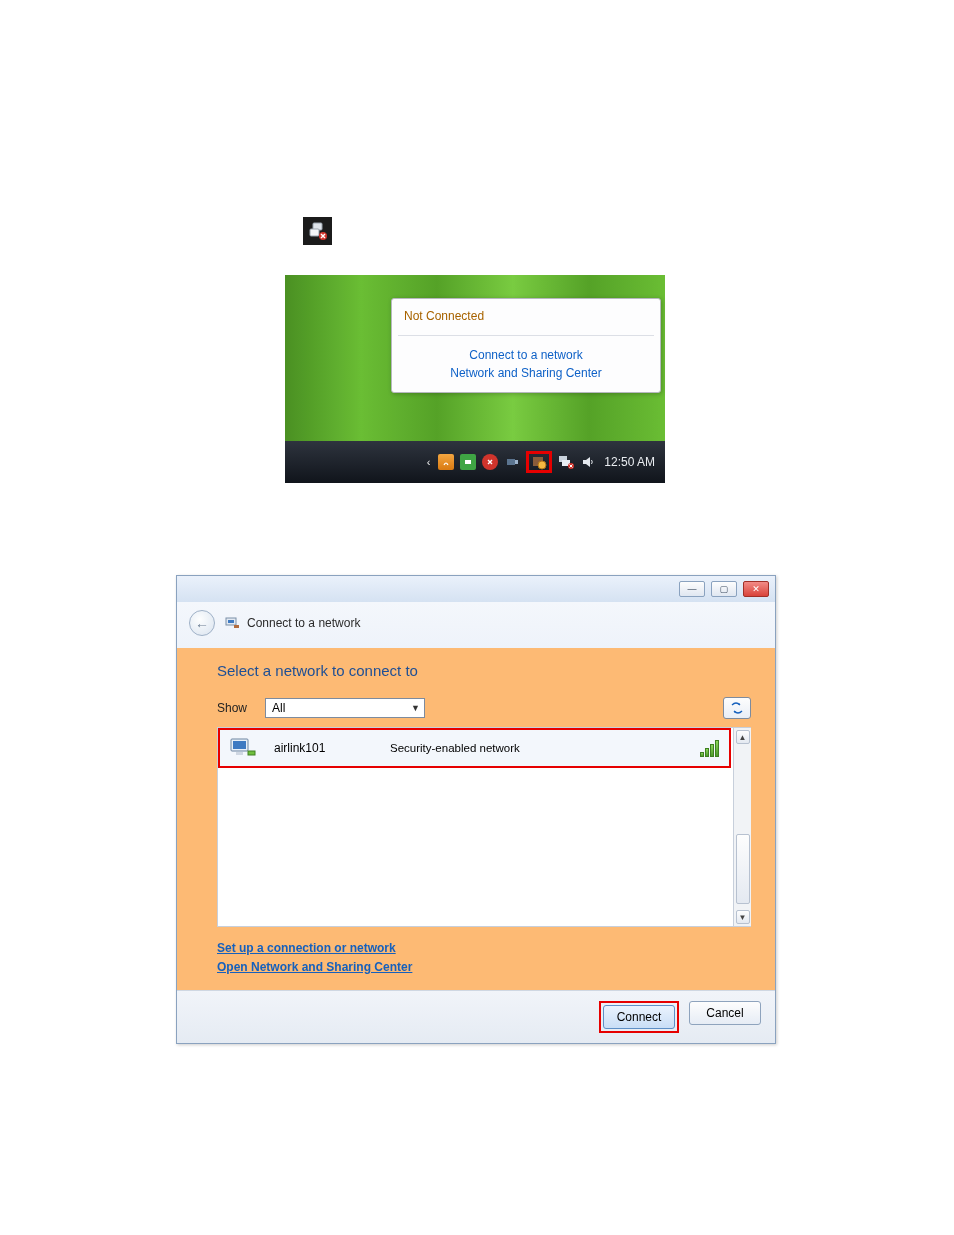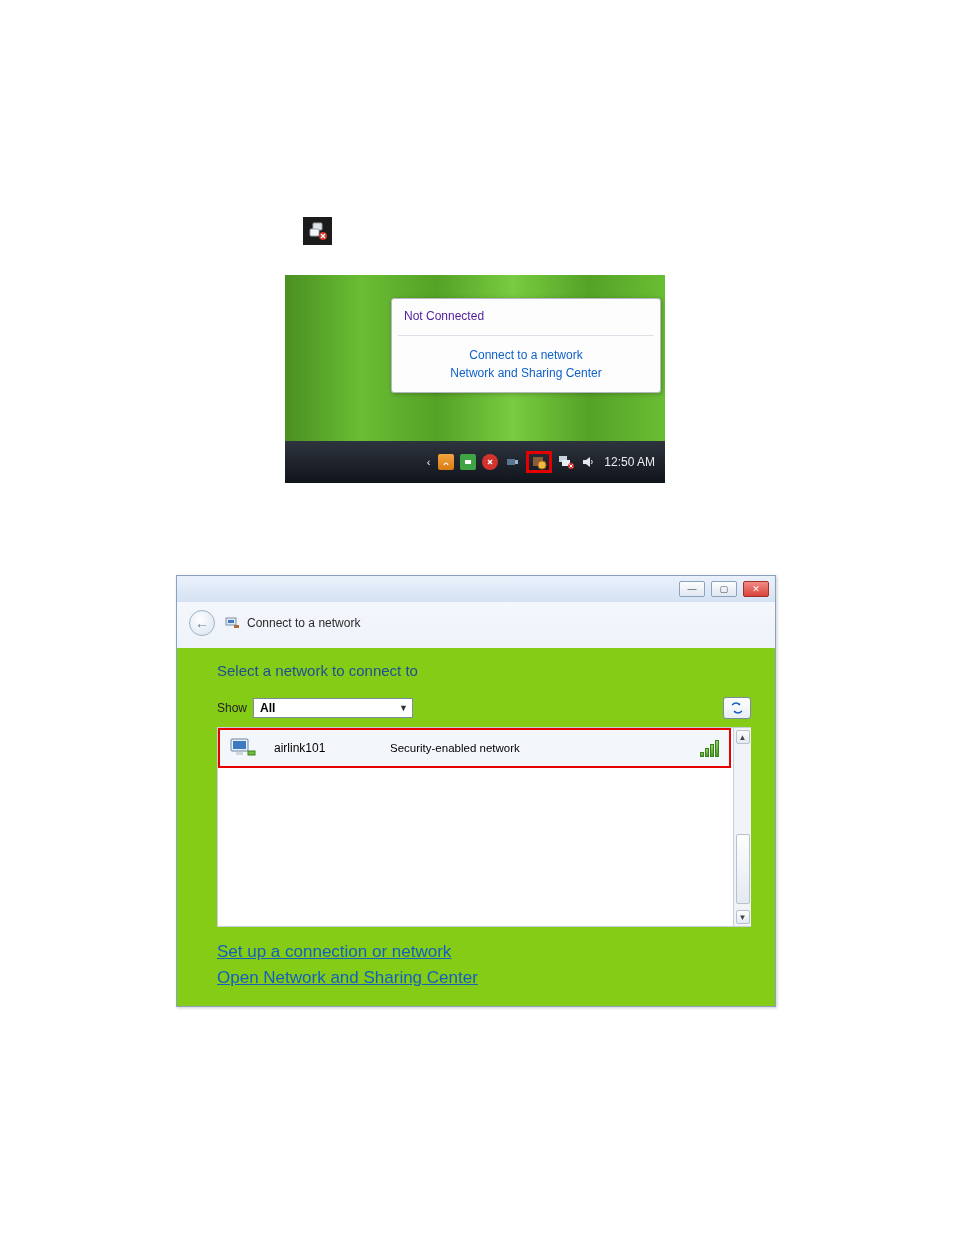--- a/index.html
+++ b/index.html
@@ -50,21 +50,21 @@
     right: 4px;
     width: 270px;
     background: #fdfdfe;
     border: 1px solid #b6b8be;
     border-radius: 3px;
     box-shadow: 1px 1px 4px rgba(0,0,0,0.25);
   }
   .popup-title {
     padding: 10px 10px 8px 12px;
     font-size: 12px;
-    color: #4c1d95;
+    color: #a16207;
   }
   .popup-row {
     border: 2px solid #1a3bff;
     margin: 0 6px 6px 6px;
     background: #eef4fb;
     display: flex;
     align-items: center;
     padding: 4px 6px;
     gap: 8px;
   }
@@ -181,47 +181,46 @@
   }
   .dlg-title {
     font-size: 12px;
     color: #2b2b2b;
     display: flex;
     align-items: center;
     gap: 6px;
   }
 
   .content {
-    background: #84cc16;
+    background: #fdba74;
     margin: 0;
     padding: 14px 24px 0 40px;
   }
   .heading {
     color: #1e4f95;
     font-size: 15px;
     margin-bottom: 18px;
   }
   .show-row {
     display: flex;
     align-items: center;
-    gap: 6px;
+    gap: 18px;
     margin-bottom: 8px;
   }
   .show-label { font-size: 12px; color: #222; }
   .select {
     width: 160px;
     height: 20px;
     border: 1px solid #7d8b9e;
     display: flex;
     align-items: center;
     justify-content: space-between;
     padding: 0 4px 0 6px;
     font-size: 12px;
     background: #fff;
-    font-weight: bold;
   }
   .select-caret { font-size: 9px; color: #333; }
   .refresh-btn {
     width: 28px;
     height: 22px;
     border: 1px solid #7d8b9e;
     border-radius: 3px;
     background: linear-gradient(#fdfdfd, #e9eef6);
     display: flex;
     align-items: center;
@@ -301,22 +300,23 @@
     margin-bottom: 6px;
   }
 
   .bottom-links {
     padding: 12px 0 14px 0;
   }
   .bottom-links .alink {
     color: #1560bd;
     text-decoration: underline;
     display: block;
-    font-size: 17px;
+    font-size: 12px;
     line-height: 1.55;
+    font-weight: bold;
   }
 
   .footer {
     background: linear-gradient(#f1f4f9, #e5ebf3);
     border-top: 1px solid #cfd7e2;
     padding: 10px 14px;
     display: flex;
     justify-content: flex-end;
     gap: 10px;
   }
@@ -481,13 +481,19 @@
         <div class="sb-btn">▼</div>
       </div>
     </div>
 
     <div class="bottom-links">
       <span class="alink">Set up a connection or network</span>
       <span class="alink">Open Network and Sharing Center</span>
     </div>
   </div>
 
+  <div class="footer">
+    <div class="btn-wrap-highlight">
+      <div class="btn primary">Connect</div>
+    </div>
+    <div class="btn">Cancel</div>
+  </div>
 </div>
 
 </body></html>

